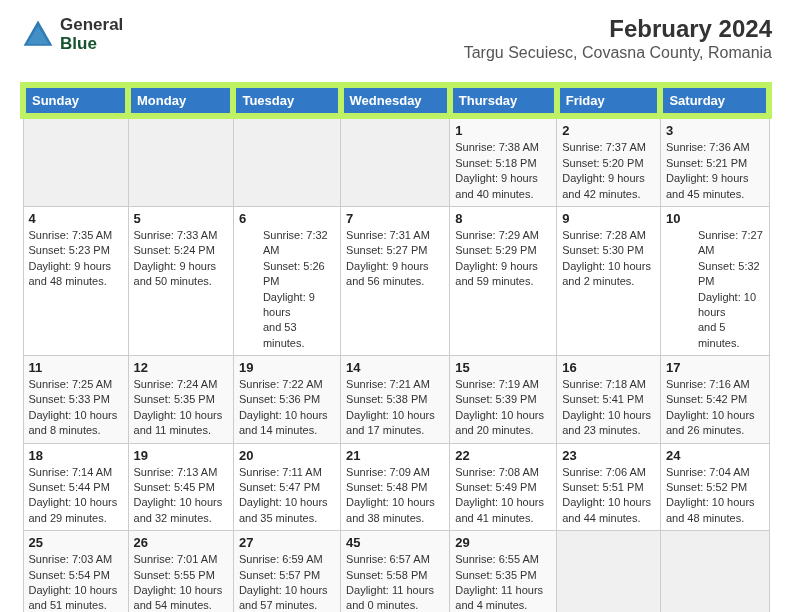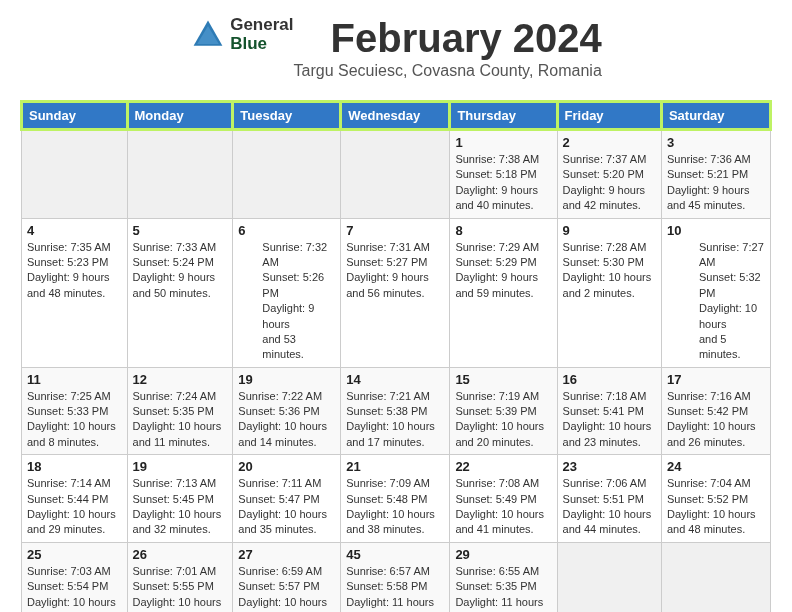--- a/index.html
+++ b/index.html
@@ -6,21 +6,21 @@
     body {
       font-family: Arial, sans-serif;
       background: #fff;
       width: 792px;
       min-height: 612px;
       padding: 16px 20px;
     }
     .header-top {
       display: flex;
       align-items: flex-start;
-      justify-content: center;
+      justify-content: space-between;
       margin-bottom: 20px;
     }
     .logo {
       display: flex;
       align-items: center;
       gap: 4px;
     }
     .logo-text {
       display: flex;
       flex-direction: column;
@@ -37,21 +37,21 @@
       color: #14532d;
     }
     .logo-icon {
       width: 36px;
       height: 36px;
     }
     .title-block {
       text-align: right;
     }
     .main-title {
-      font-size: 40px;
+      font-size: 24px;
       font-weight: bold;
       color: #333;
       line-height: 1.1;
     }
     .sub-title {
       font-size: 16px;
       color: #555;
       margin-top: 2px;
     }
     .calendar {
@@ -62,21 +62,21 @@
     }
     .calendar thead tr {
       background-color: #3178c6;
     }
     .calendar thead th {
       color: #fff;
       padding: 5px 6px;
       text-align: left;
       font-size: 13px;
       font-weight: bold;
-      border: 3px solid #bef264;
+      border: 6px solid #bef264;
     }
     .calendar tbody td {
       vertical-align: top;
       border: 1px solid #ccc;
       padding: 4px 5px;
       width: 113px;
       min-height: 80px;
       background: #fff;
     }
     .calendar tbody tr:nth-child(odd) td {

